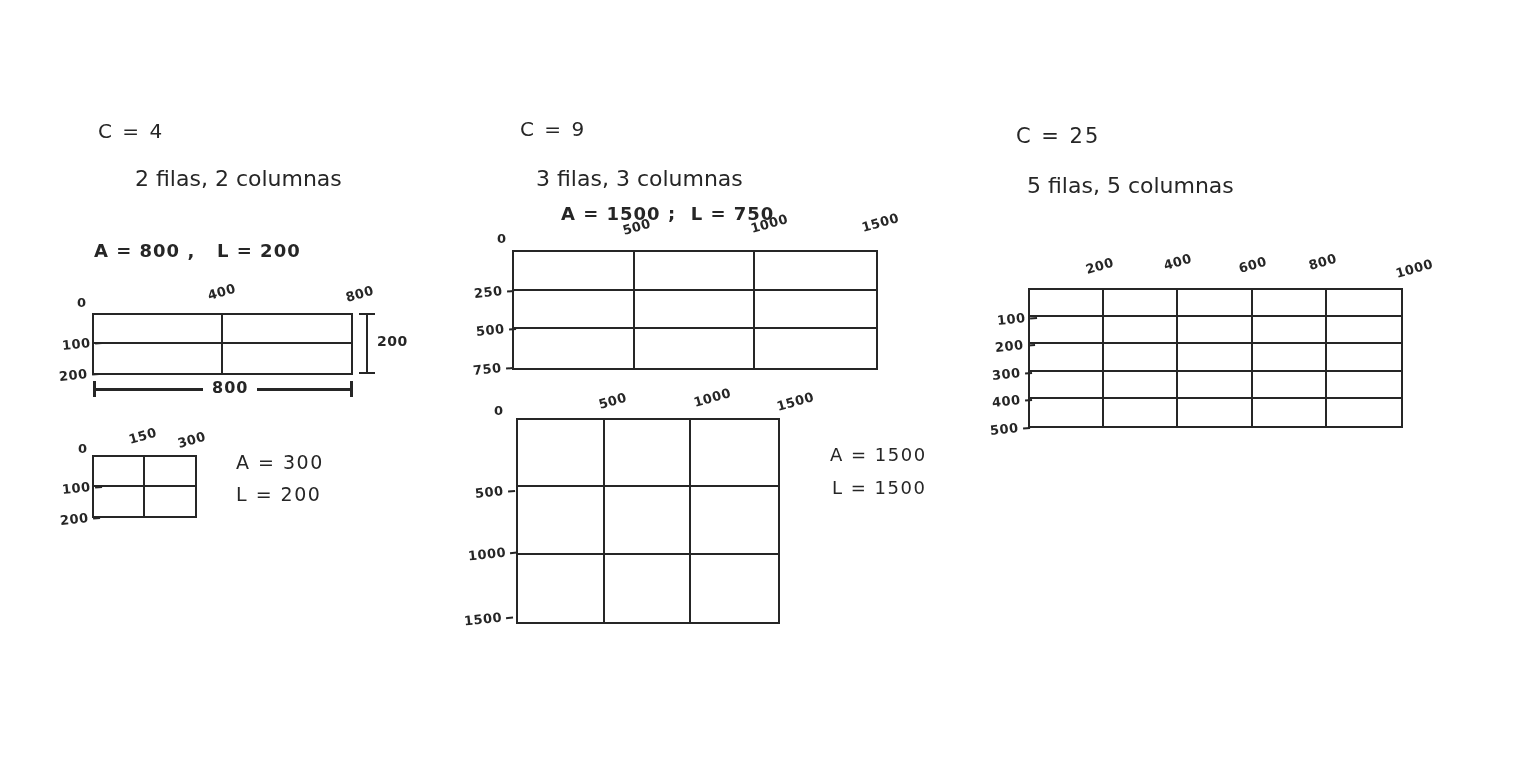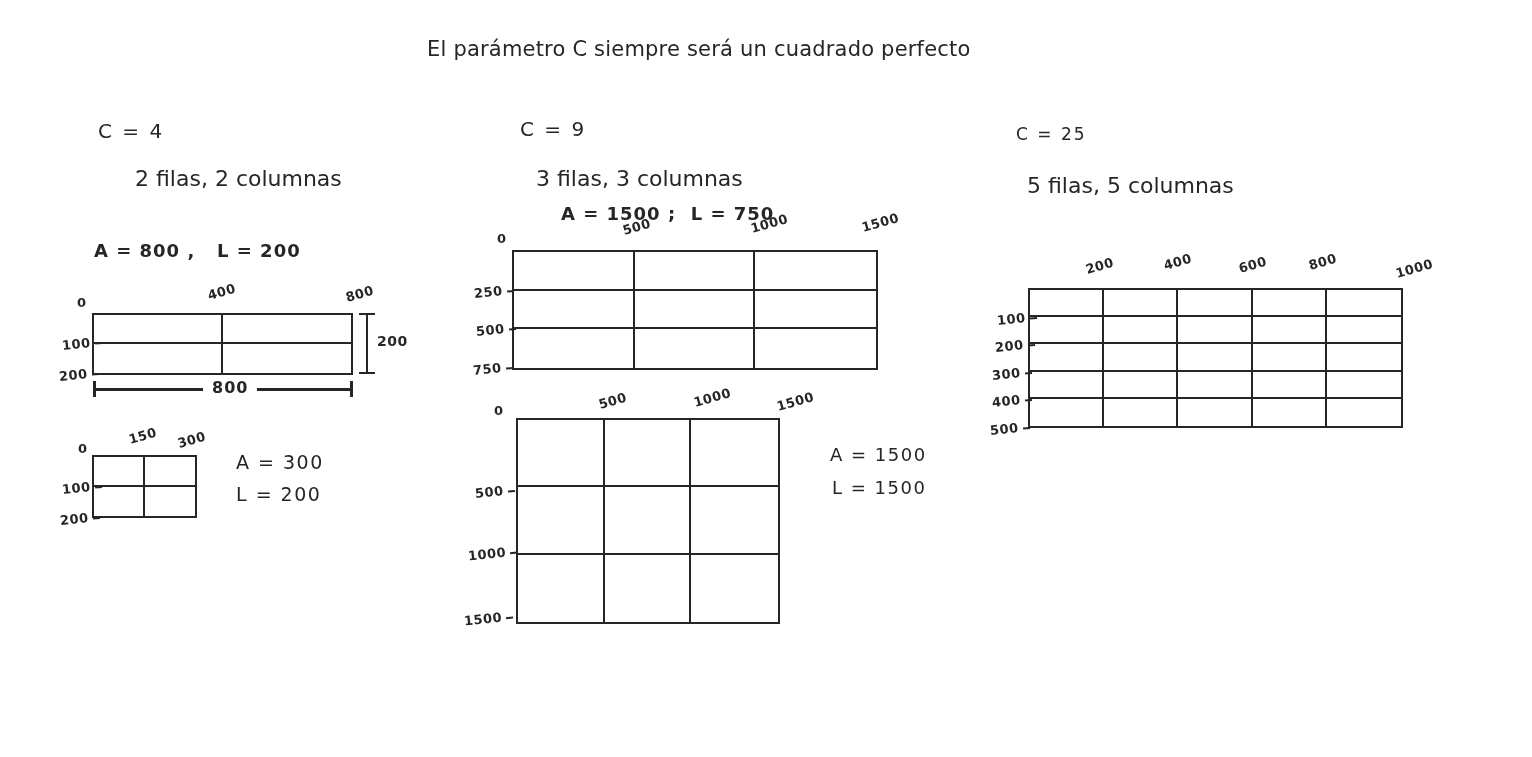--- a/index.html
+++ b/index.html
@@ -2,21 +2,21 @@
 <html><head>
 <meta charset="utf-8">
 <style>
   * { margin:0; padding:0; box-sizing:border-box; }
   :root { --ink:#262626; }
   body { font-family:"DejaVu Sans", sans-serif; background:#fff; color:var(--ink); }
   .canvas { position:relative; width:1532px; height:757px; background:#ffffff; overflow:hidden; }
   .t { position:absolute; white-space:pre; }
   .title { font-size:21px; letter-spacing:0.2px; }
   .c-label { font-size:20px; letter-spacing:2px; }
-  .c-label.big { font-size:17px; }
+  .c-label.big { font-size:21px; }
   .dims { font-size:22px; }
   .params { font-size:18px; font-weight:700; letter-spacing:1px; }
   .side { font-size:19px; font-weight:400; letter-spacing:1.5px; }
   .footer { font-size:20px; letter-spacing:0.2px; }
 
   .grid { position:absolute; display:grid; border:2.4px solid var(--ink); background:#fff; }
   .c2 { grid-template-columns:repeat(2,1fr); grid-template-rows:repeat(2,1fr); }
   .c3 { grid-template-columns:repeat(3,1fr); grid-template-rows:repeat(3,1fr); }
   .c5 { grid-template-columns:repeat(5,1fr); grid-template-rows:repeat(5,1fr); }
   .cell { border-right:2px solid var(--ink); border-bottom:2px solid var(--ink); }
@@ -34,21 +34,20 @@
 
   .dim-line { position:absolute; background:var(--ink); }
   .dimtext { position:absolute; font-size:16px; font-weight:700; background:#fff; padding:0 9px; letter-spacing:1px; }
   .dimside { position:absolute; font-size:14px; font-weight:700; letter-spacing:0.5px; }
 </style>
 </head>
 <body>
 
 <div class="canvas">
 
-  <div class="t title" style="left:427px;top:37px">El parámetro C siempre será un cuadrado perfecto</div>
 
   <div class="t c-label" style="left:98px;top:119px">C = 4</div>
   <div class="t dims" style="left:135px;top:166px">2 filas, 2 columnas</div>
   <div class="t params" style="left:94px;top:240px">A = 800 ,   L = 200</div>
 
   <div class="grid c2" style="left:92px;top:313px;width:261px;height:62px">
       <div class="cell"></div>
       <div class="cell"></div>
       <div class="cell"></div>
       <div class="cell"></div>

